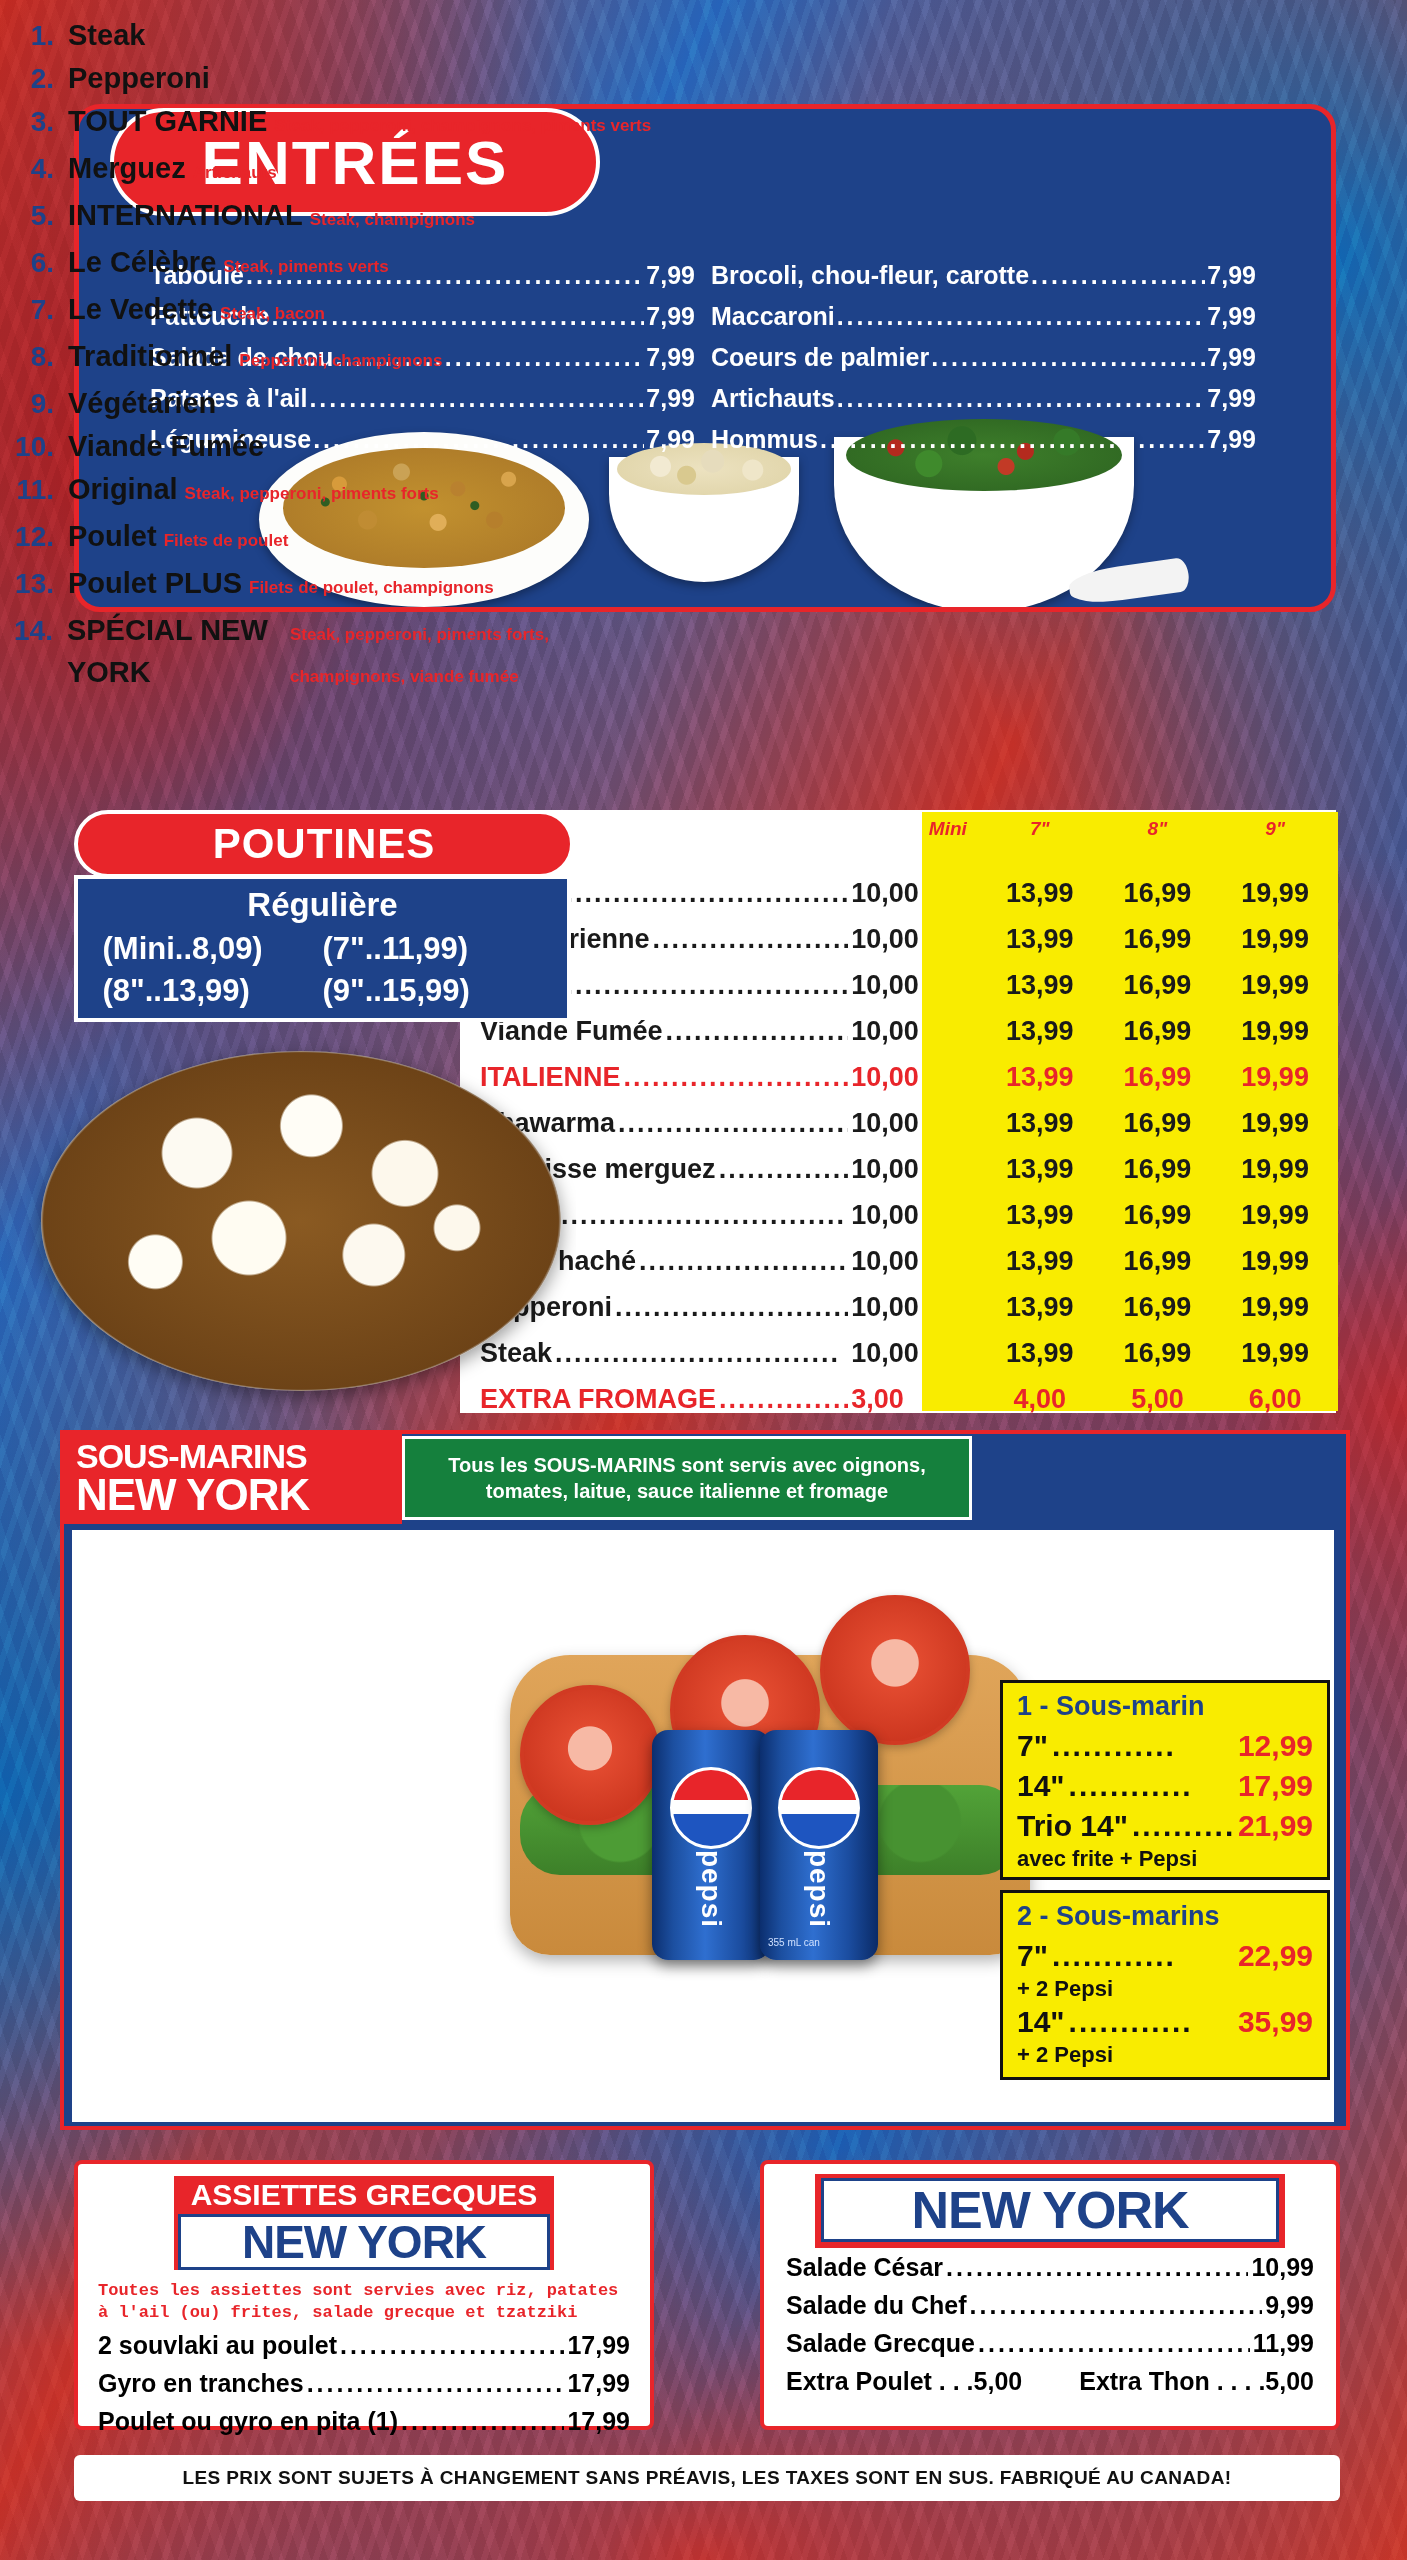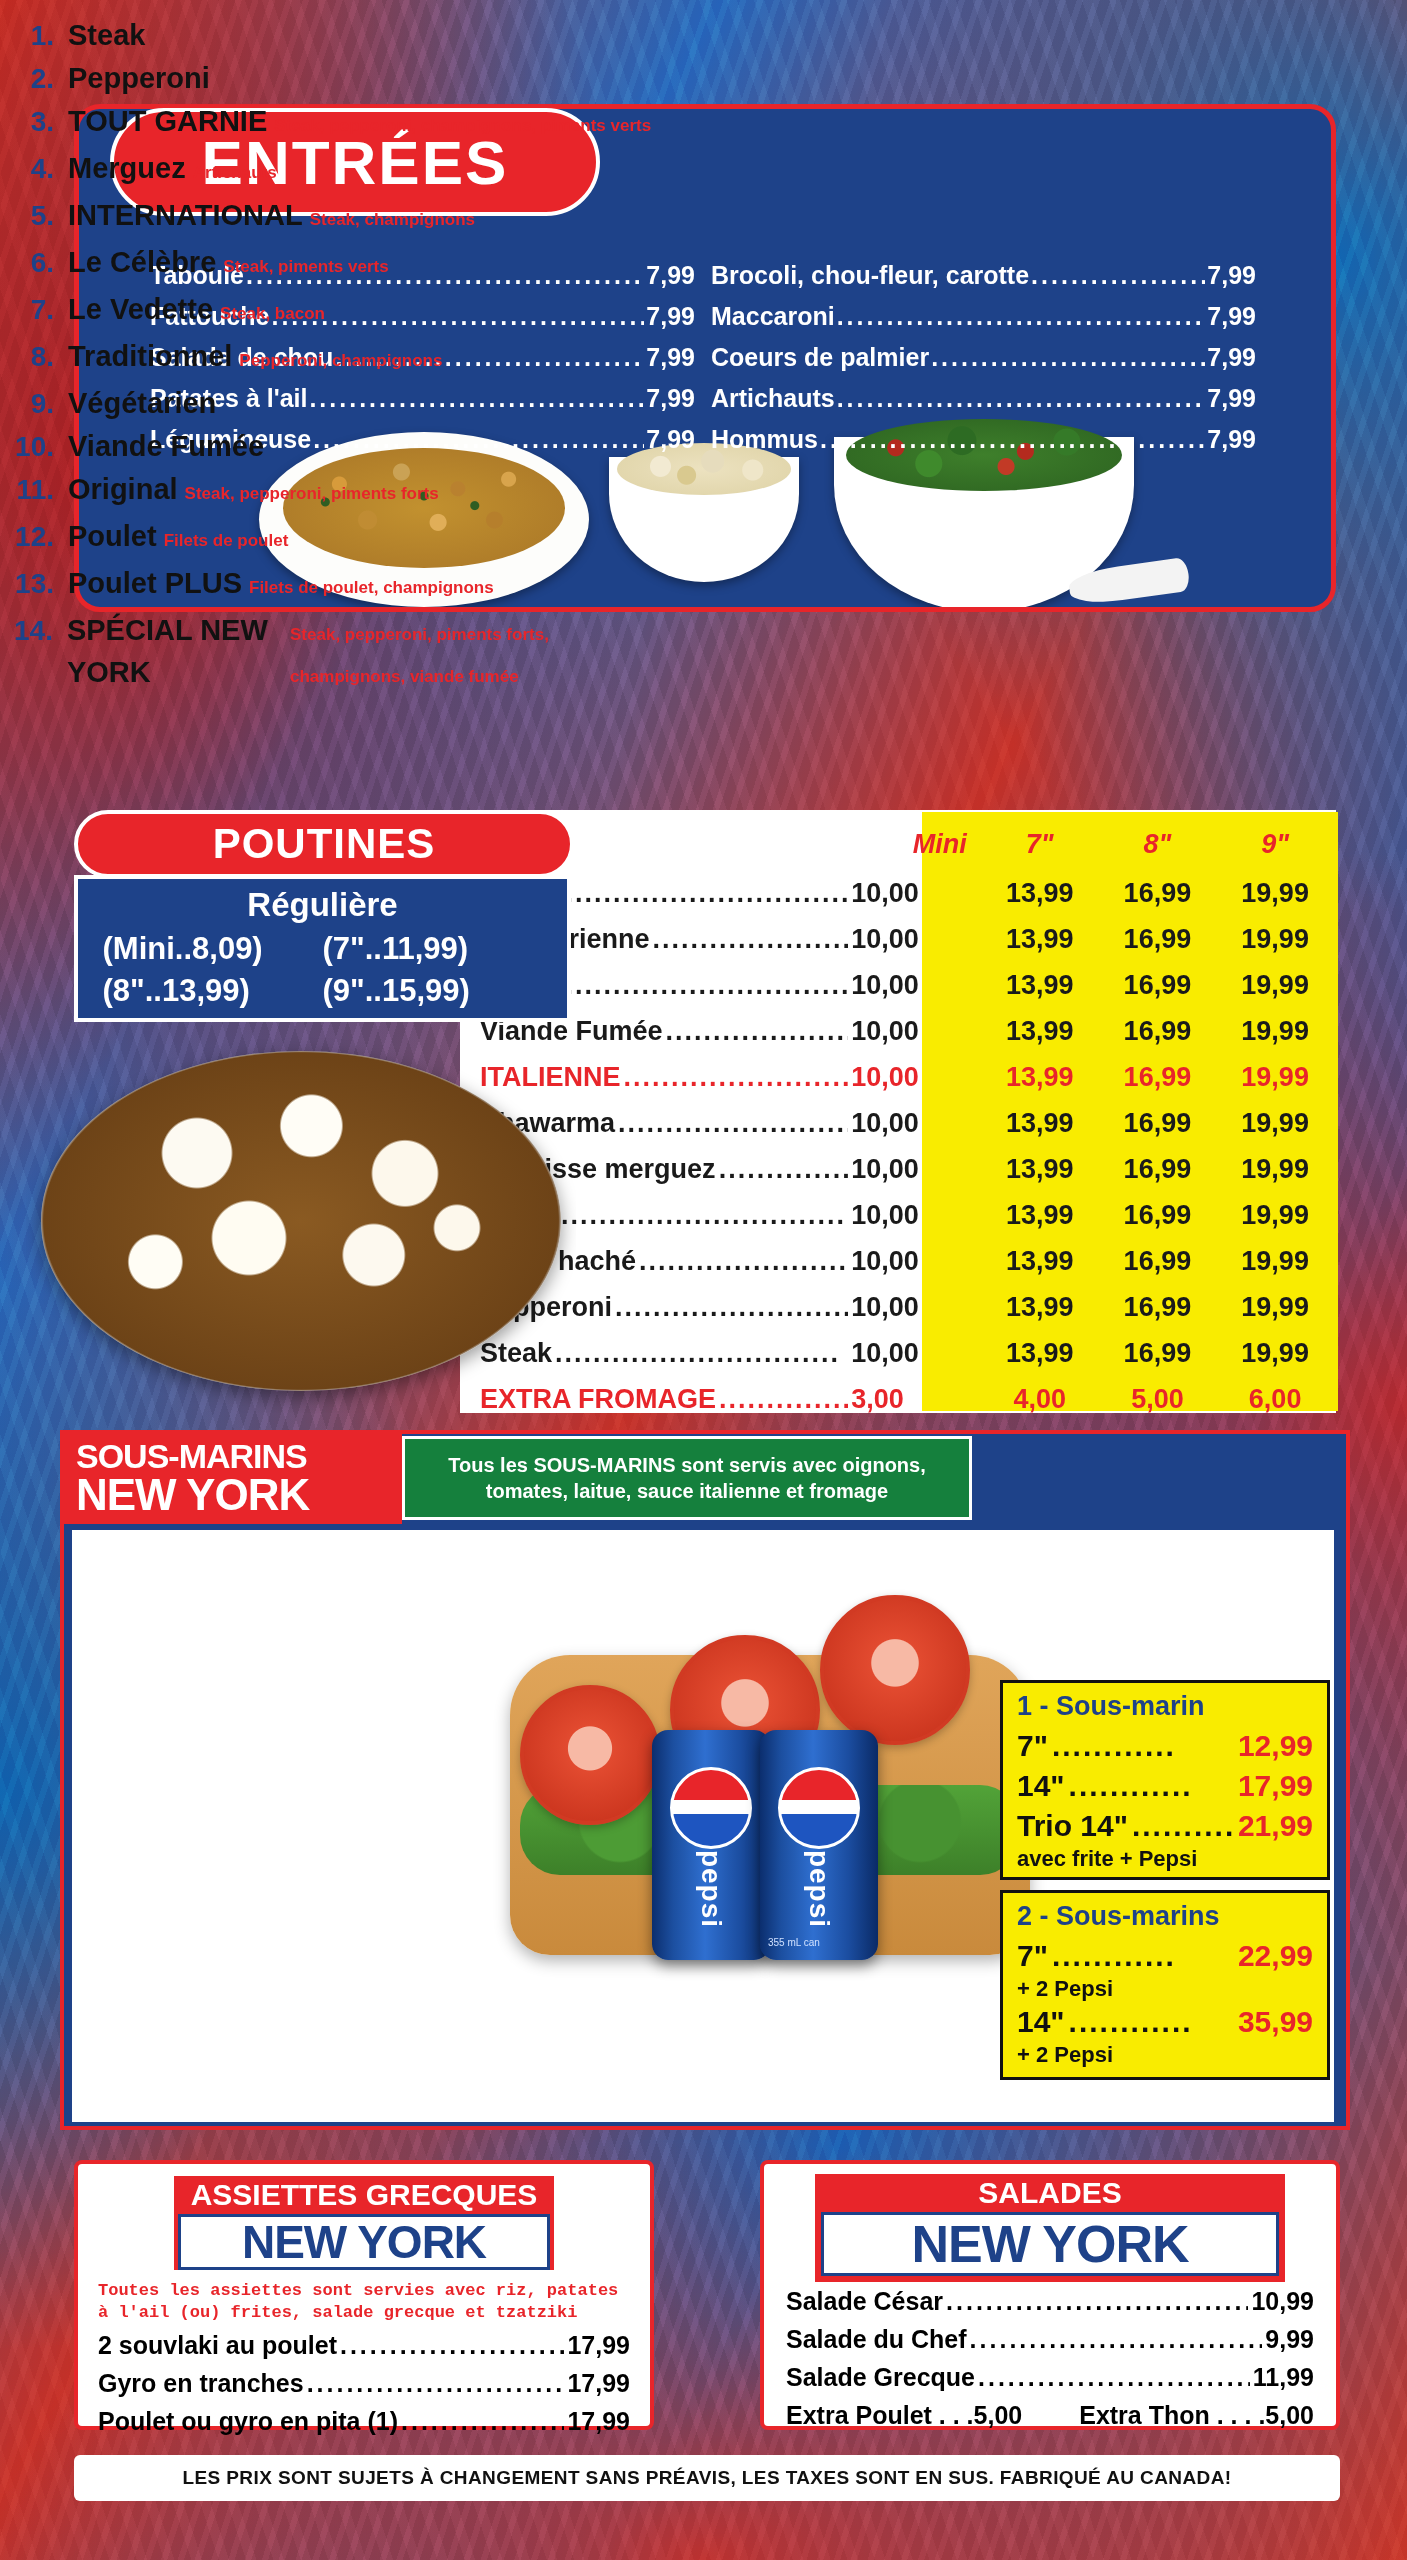--- a/index.html
+++ b/index.html
@@ -152,22 +152,22 @@
       radial-gradient(circle at 22% 62%, #fffdf5 0 26px, transparent 28px),
       radial-gradient(circle at 80% 52%, #fdf8ec 0 22px, transparent 24px),
       radial-gradient(ellipse at 50% 50%, #8a5a22 0%, #6d4317 70%, #c9c9c9 71%, #d9d9d9 100%);
     box-shadow:0 6px 18px rgba(0,0,0,.4);
   }
   .poutine-table{
     position:absolute; left:460px; top:810px; width:876px; height:603px;
     background:#ffffff; z-index:3; border:2px solid #ffffff;
   }
   .pt-head{
-    position:relative; display:flex; height:52px; align-items:center;
-    font-weight:bold; font-size:27px; color:#e8252a; font-style:italic;
+    position:relative; display:flex; height:52px; align-items:flex-start;
+    font-weight:bold; font-size:19px; color:#e8252a; font-style:italic;
   }
   .pt-row{
     position:relative; display:flex; height:46px; align-items:center;
     font-weight:bold; font-size:27px; color:#1a1a1a;
   }
   .pt-name{ width:390px; padding-left:18px; white-space:nowrap; overflow:hidden; display:flex; align-items:baseline;}
   .pt-name .dots{ flex:1; overflow:hidden; letter-spacing:2px; margin:0 3px; white-space:nowrap;}
   .pt-c{ width:118px; text-align:center; }
   .pt-c.mini{ width:130px; text-align:left; }
   .pt-row.italienne, .pt-row.extra { color:#e8252a; }
@@ -687,21 +687,20 @@
         <div class="as-row">
           <span>Poulet ou gyro en pita (1)</span>
           <span class="dots">..................................</span>
           <span>17,99</span>
         </div>
       </div>
   </div>
 
   <div class="salades">
     <div class="sa-badge">
-      <div class="l1">SALADES</div>
       <div class="l2">NEW YORK</div>
     </div>
     <div id="sa-rows">
         <div class="sa-row">
           <span>Salade César</span>
           <span class="dots">..................................</span>
           <span>10,99</span>
         </div>
         <div class="sa-row">
           <span>Salade du Chef</span>

